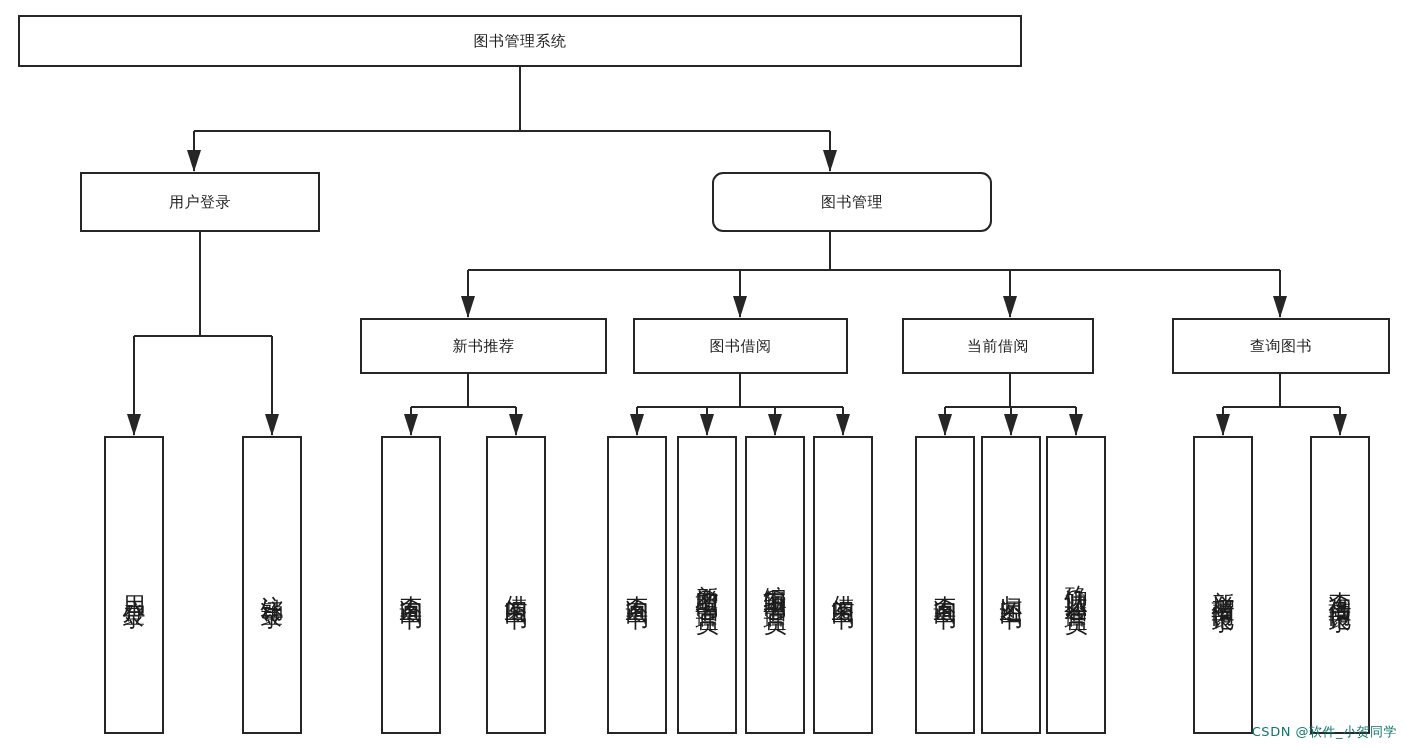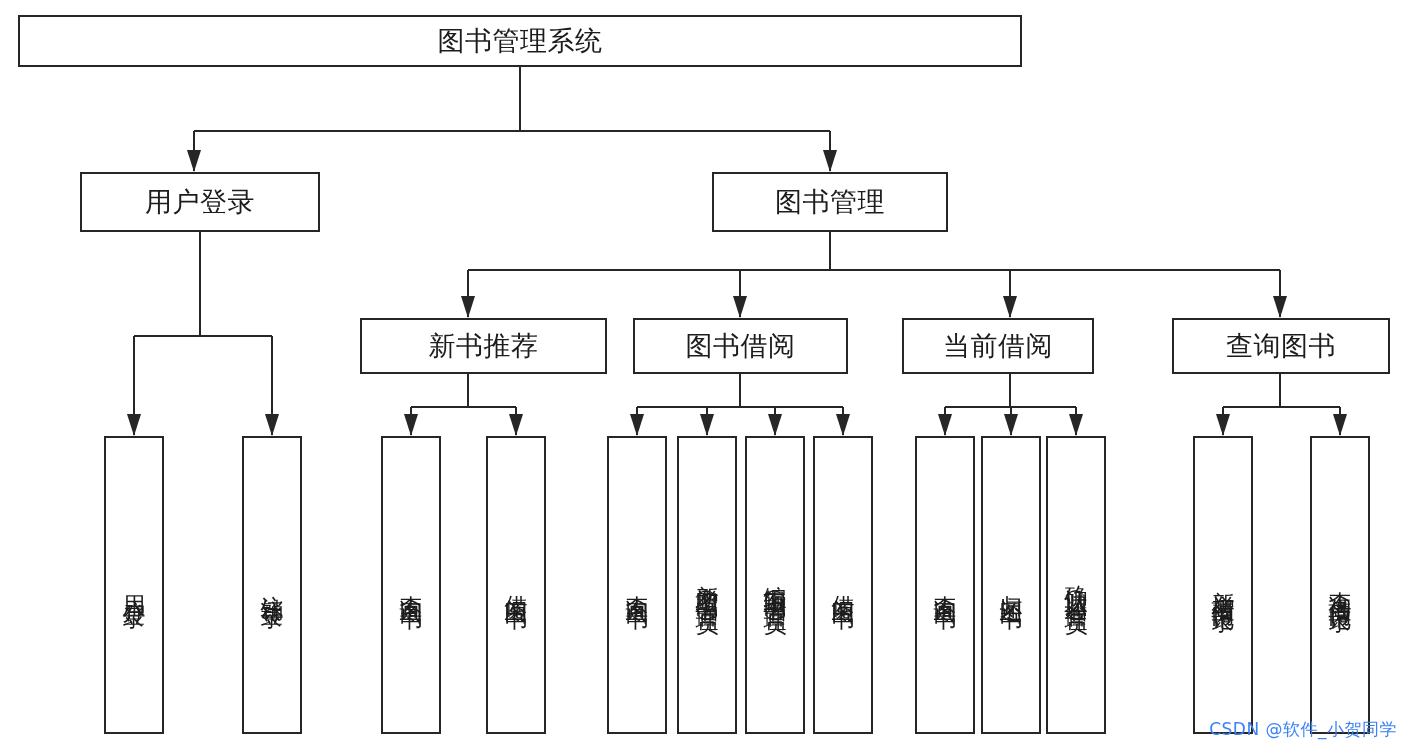--- a/index.html
+++ b/index.html
@@ -28,41 +28,41 @@
     position: absolute;
     background: #ffffff;
     border: 2px solid #262626;
     box-sizing: border-box;
     display: flex;
     align-items: center;
     justify-content: center;
     overflow: hidden;
   }
   .node-label-h {
-    font-size: 27px;
+    font-size: 15px;
     color: #1c1c1c;
     line-height: 1.1;
     white-space: nowrap;
     letter-spacing: 0.5px;
   }
   .node-label-v {
     font-size: 23px;
     color: #1c1c1c;
     writing-mode: vertical-rl;
     text-orientation: upright;
     letter-spacing: 4px;
     line-height: 1;
     white-space: nowrap;
   }
   .watermark {
     position: absolute;
     right: 8px;
     bottom: 6px;
-    font-size: 17px;
-    color: #3b82f6;
+    font-size: 13px;
+    color: #0f766e;
     white-space: nowrap;
     letter-spacing: 0.5px;
   }
 </style>
 </head>
 <body>
 
 <div id="diagram-root">
 
   <svg id="diagram-svg" viewBox="0 0 1405 747" xmlns="http://www.w3.org/2000/svg">
@@ -120,21 +120,21 @@
       <polygon points="1333,414 1347,414 1340,436" fill="#262626"></polygon>
     </svg>
 
   <div id="node-layer">
       <div class="node-box" style="left: 18px; top: 15px; width: 1004px; height: 52px;">
         <span class="node-label-h">图书管理系统</span>
       </div>
       <div class="node-box" style="left: 80px; top: 172px; width: 240px; height: 60px;">
         <span class="node-label-h">用户登录</span>
       </div>
-      <div class="node-box" style="left: 712px; top: 172px; width: 236px; height: 60px;">
+      <div class="node-box" style="left: 712px; top: 172px; width: 280px; height: 60px; border-radius: 11px;">
         <span class="node-label-h">图书管理</span>
       </div>
       <div class="node-box" style="left: 360px; top: 318px; width: 247px; height: 56px;">
         <span class="node-label-h">新书推荐</span>
       </div>
       <div class="node-box" style="left: 633px; top: 318px; width: 215px; height: 56px;">
         <span class="node-label-h">图书借阅</span>
       </div>
       <div class="node-box" style="left: 902px; top: 318px; width: 192px; height: 56px;">
         <span class="node-label-h">当前借阅</span>

